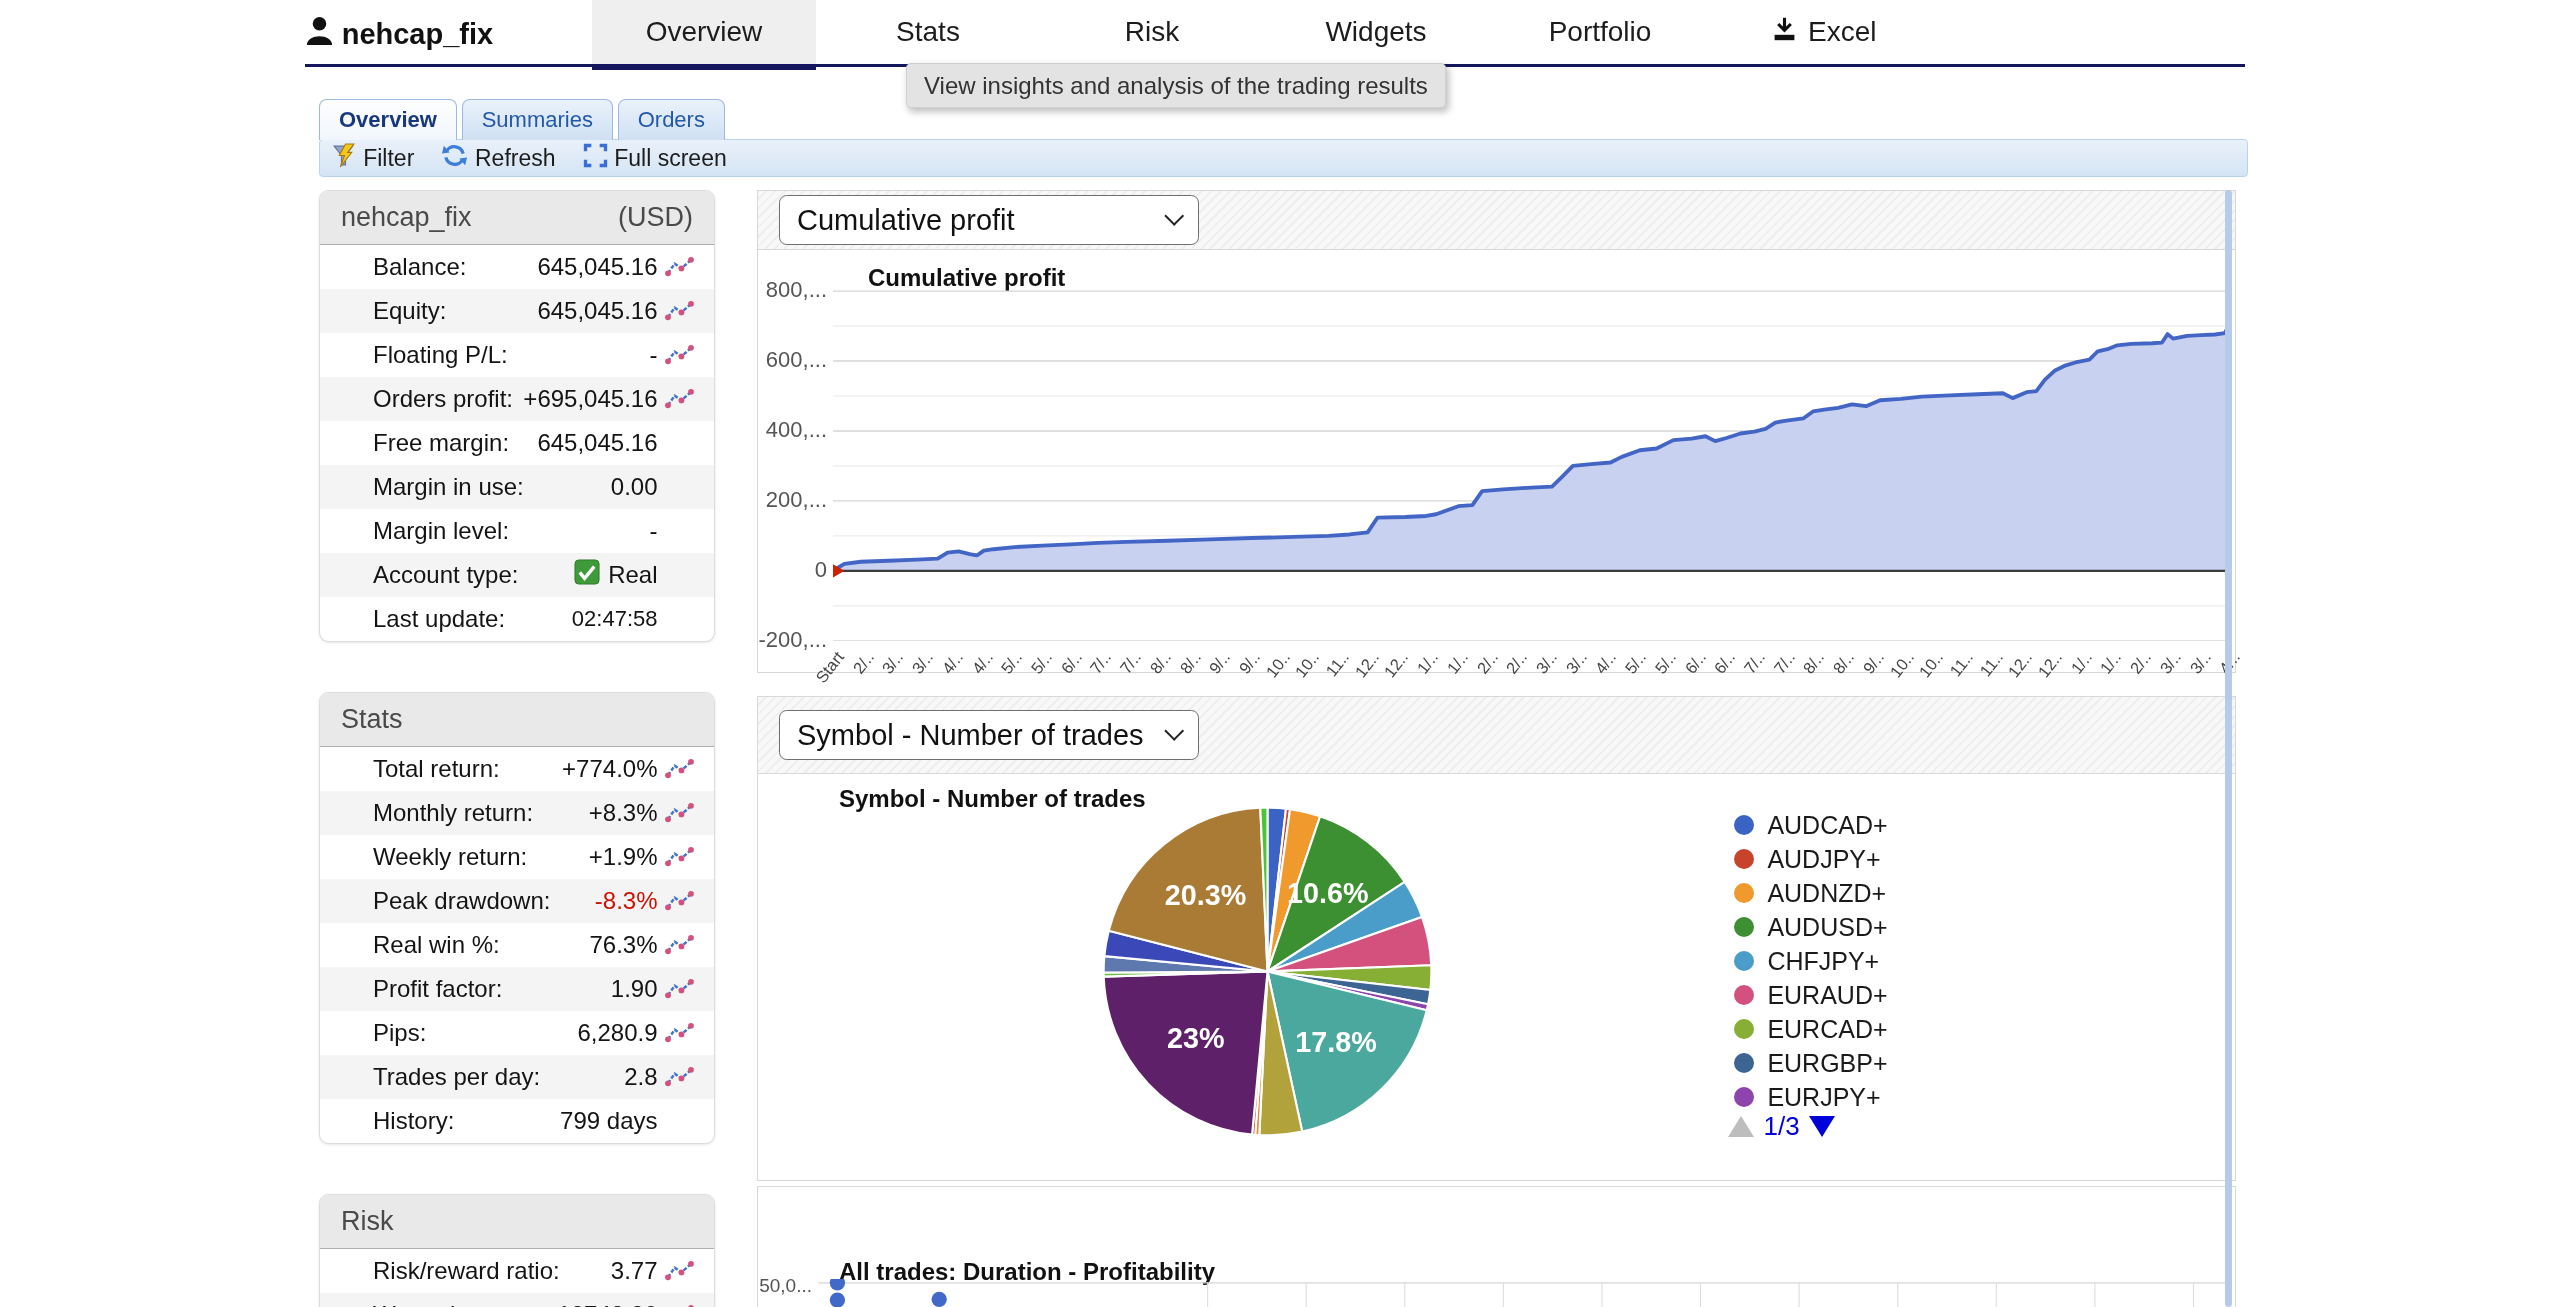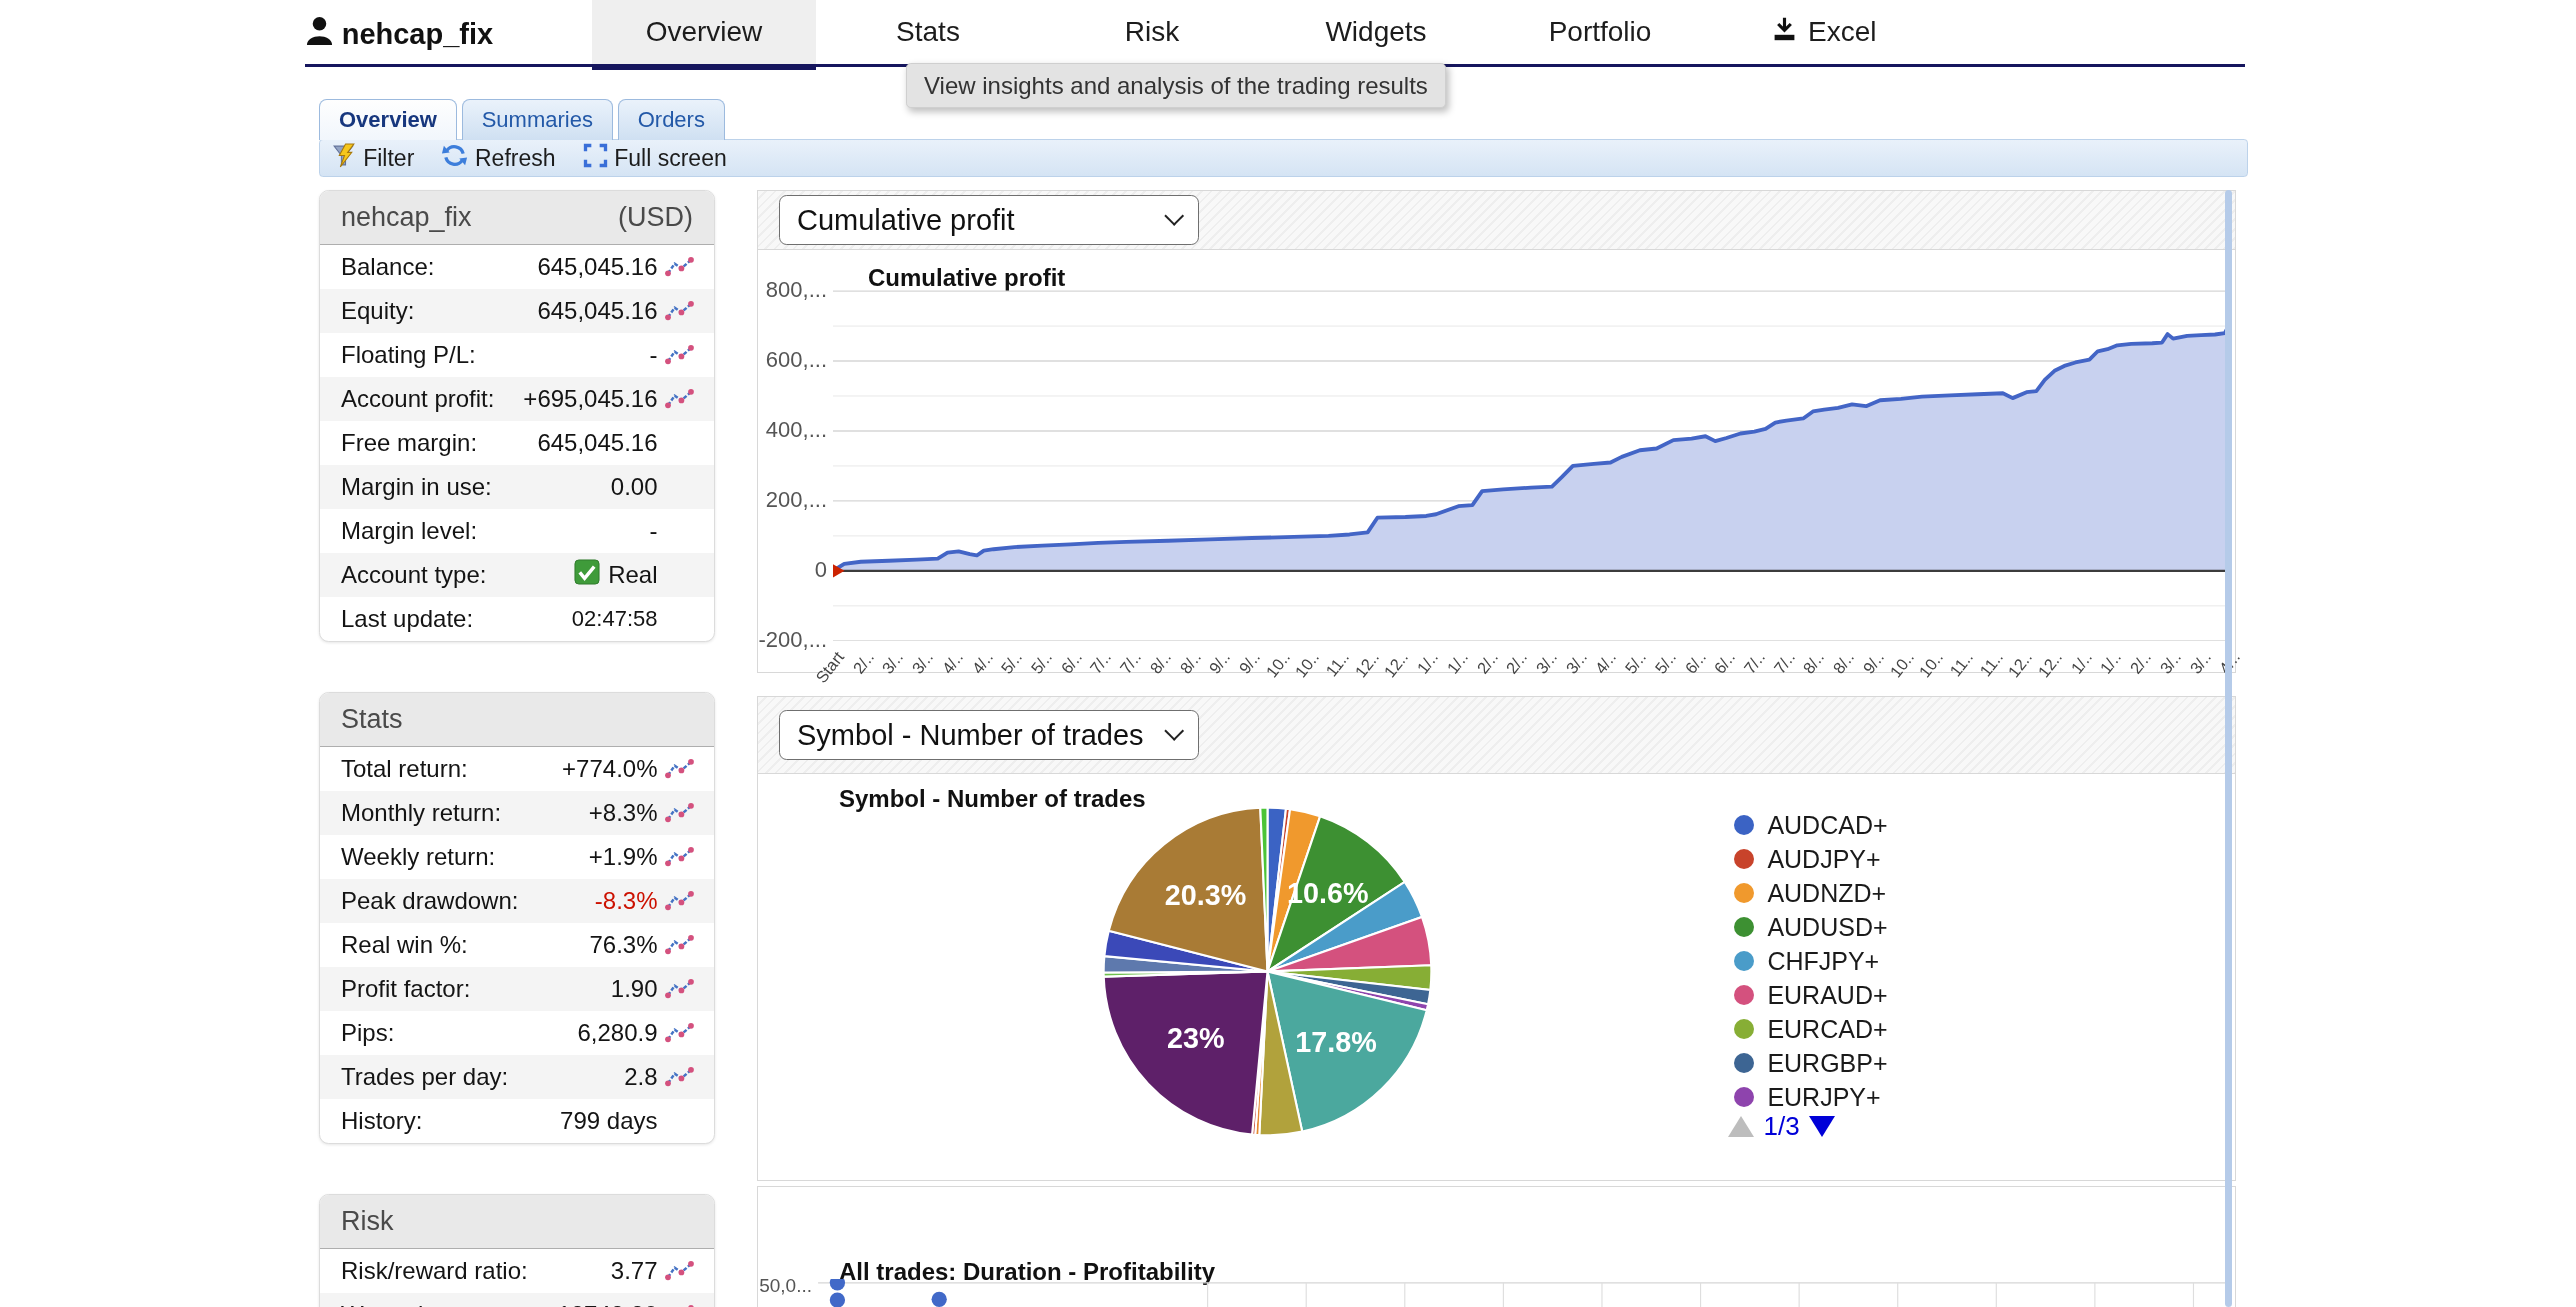--- a/index.html
+++ b/index.html
@@ -34,21 +34,21 @@
 
   
   .panel { position:absolute; left:319px; width:396px; background:#fff; border:1px solid #dcdcdc;
            border-radius:9.6px; overflow:hidden; box-shadow:0 1px 2.9px rgba(0,0,0,.10); }
   #panel-account { top:190px; } #panel-stats { top:692px; } #panel-risk { top:1194px; height:192px; }
   .panel-header { height:54px; background:#e9e9e9; border-bottom:1.9px solid #aeaeae;
                   display:flex; align-items:center; justify-content:space-between; padding:0 21px;
                   font-size:27px; color:#4a4a4a; }
   .prow { height:44px; display:flex; align-items:center; padding:0 12.5px 0 21px; font-size:24px; color:#141414; }
   .prow.alt { background:#f4f4f4; }
-  .prow .rlabel { white-space:nowrap; }
+  .prow .rlabel { white-space:nowrap;margin-left:32px; }
   .prow .rvalue { margin-left:auto; display:flex; align-items:center; gap:7.7px; }
   .prow .rvalue.small { font-size:22px; }
   .prow .rvalue.neg { color:#cc1100; }
   .prow .slot { width:44px; display:flex; justify-content:center; align-items:center; }
 
   
   .section { position:absolute; left:757px; width:1479px; background:#fff; border:1px solid #d8d8d8; }
   #sec1 { top:190px; height:483px; } #sec2 { top:696px; height:485px; } #sec3 { top:1186px; height:192px; }
   .strip { background:repeating-linear-gradient(135deg,#f8f8f8 0px,#f8f8f8 4.8px,#eeeeee 4.8px,#eeeeee 6.7px);
            border-bottom:1px solid #d8d8d8; display:flex; align-items:center; padding-left:21px; }
@@ -206,21 +206,21 @@
           <span class="slot">
             <svg width="29" height="23" viewBox="0 0 30 24">
               <polyline points="3,18 10,8 17,13 27,4" stroke="#4472c4" stroke-width="2.6" fill="none" stroke-dasharray="4 2"></polyline>
               <circle cx="3" cy="18" r="3" fill="#d4517e"></circle>
               <circle cx="17" cy="13" r="3" fill="#d4517e"></circle>
               <circle cx="27" cy="4" r="3" fill="#d4517e"></circle>
             </svg>
           </span>
         </div>
         <div class="prow alt">
-          <span class="rlabel">Account profit:</span>
+          <span class="rlabel">Orders profit:</span>
           <span class="rvalue">
             <span>+695,045.16</span>
           </span>
           <span class="slot">
             <svg width="29" height="23" viewBox="0 0 30 24">
               <polyline points="3,18 10,8 17,13 27,4" stroke="#4472c4" stroke-width="2.6" fill="none" stroke-dasharray="4 2"></polyline>
               <circle cx="3" cy="18" r="3" fill="#d4517e"></circle>
               <circle cx="17" cy="13" r="3" fill="#d4517e"></circle>
               <circle cx="27" cy="4" r="3" fill="#d4517e"></circle>
             </svg>

